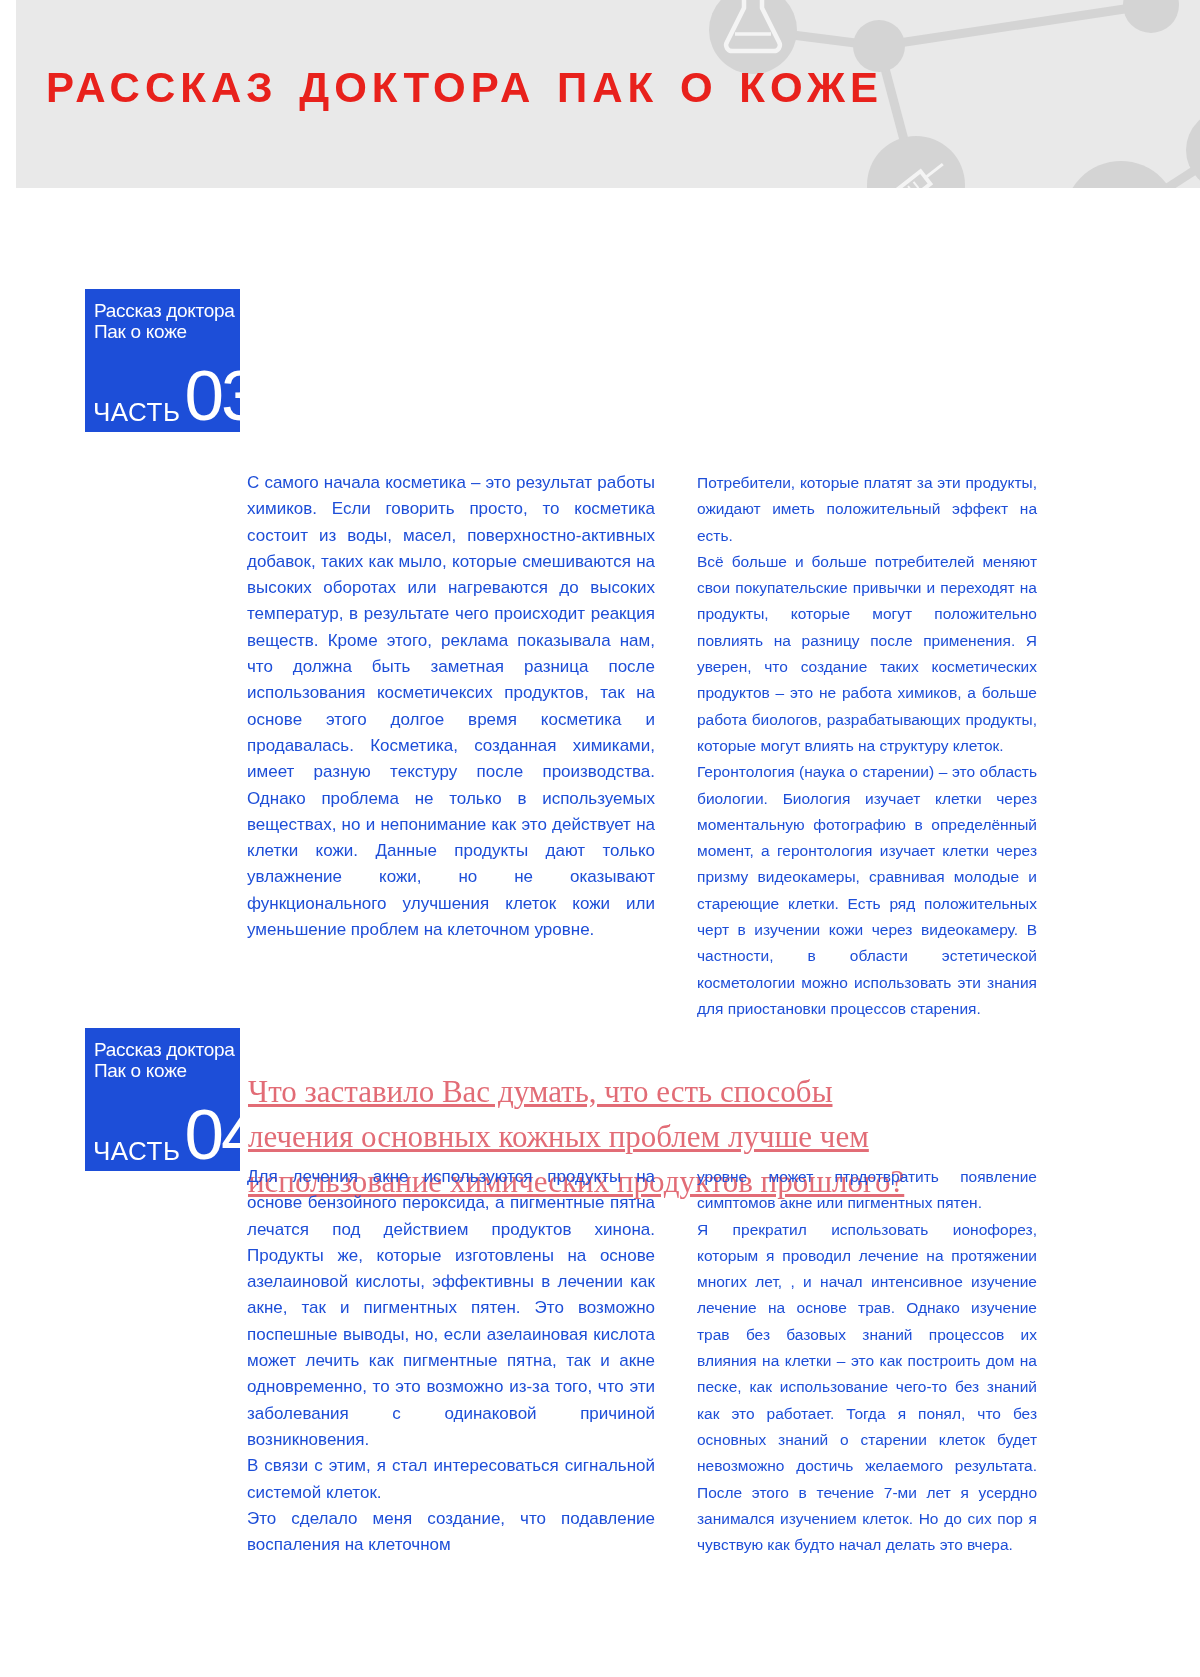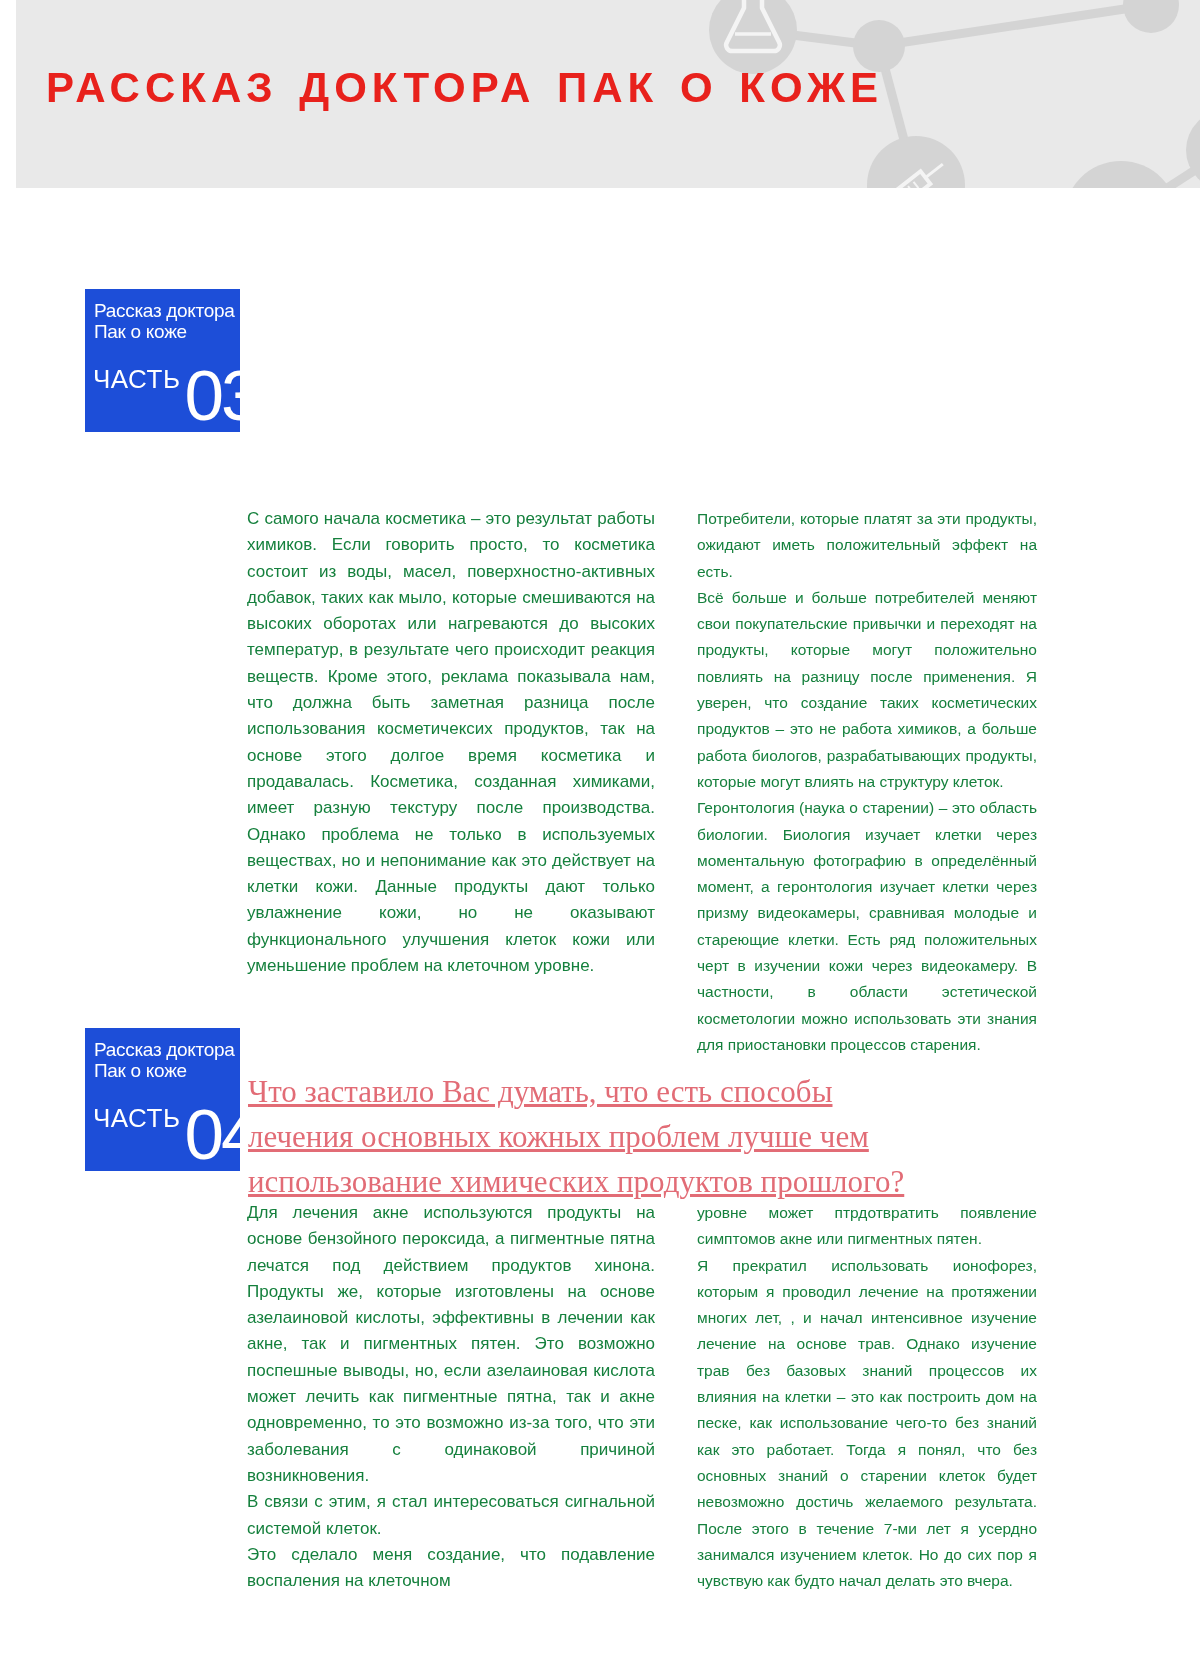--- a/index.html
+++ b/index.html
@@ -10,32 +10,32 @@
   .header{position:absolute;left:16px;top:0;width:1200px;height:188px;background:#e9e9e9;overflow:hidden;}
   .header-title{position:absolute;left:30px;top:67px;font-size:42px;font-weight:700;
                 letter-spacing:5px;word-spacing:5px;color:#e8211c;white-space:nowrap;line-height:1;}
   .molecules{position:absolute;left:640px;top:0;width:560px;height:215px;}
 
   
   .badge{position:absolute;left:85px;width:155px;height:143px;background:#1d4ed8;color:#ffffff;}
   .badge-03{top:289px;}
   .badge-04{top:1028px;}
   .badge-title{padding:12px 0 0 9px;font-size:19px;line-height:20.5px;letter-spacing:-0.3px;}
-  .badge-part{position:absolute;left:8px;bottom:4px;display:flex;align-items:flex-start;white-space:nowrap;}
+  .badge-part{position:absolute;left:8px;bottom:4px;display:flex;align-items:flex-end;white-space:nowrap;}
   .part-label{font-size:26px;letter-spacing:0.5px;}
   .part-number{font-size:71px;font-weight:300;margin-left:4px;letter-spacing:-3px;line-height:0.9;}
 
   
   .q-heading{position:absolute;left:248px;color:#e26c76;font-family:"Liberation Serif",serif;
              font-size:31px;line-height:45px;white-space:nowrap;}
   .q-heading-03{top:348px;}
   .q-heading-04{top:1069px;text-decoration:underline;}
 
   
-  .col{position:absolute;text-align:justify;color:#15803d;margin-top:36px;}
+  .col{position:absolute;text-align:justify;color:#1d4ed8;}
   .col p{margin:0;}
   .col-left{left:247px;width:408px;font-size:17px;line-height:26.3px;}
   .col-right{left:697px;width:340px;font-size:15.5px;line-height:26.3px;}
   .body-03{top:470px;}
   .body-04{top:1164px;}
 </style>
 </head>
 <body>
 
 <div class="page">

